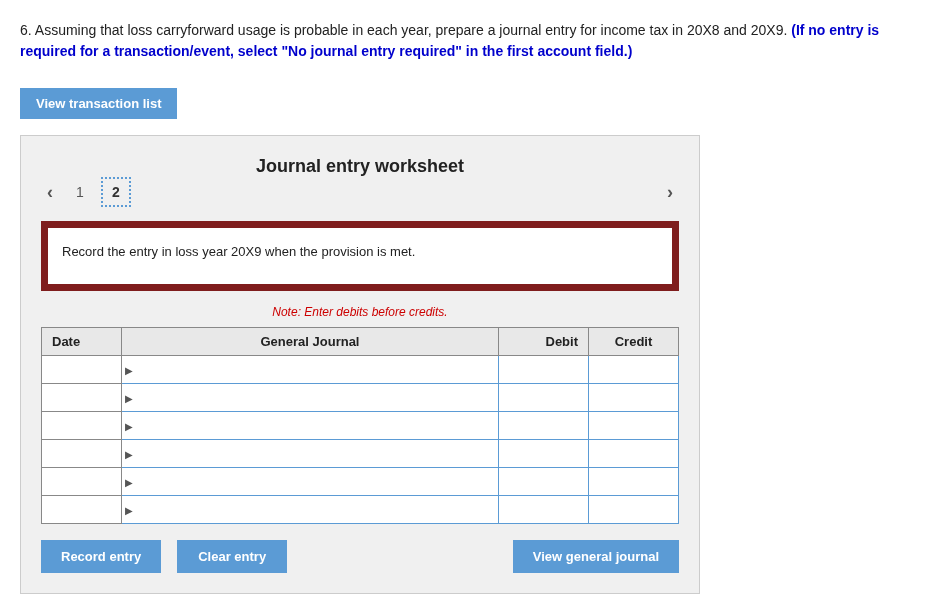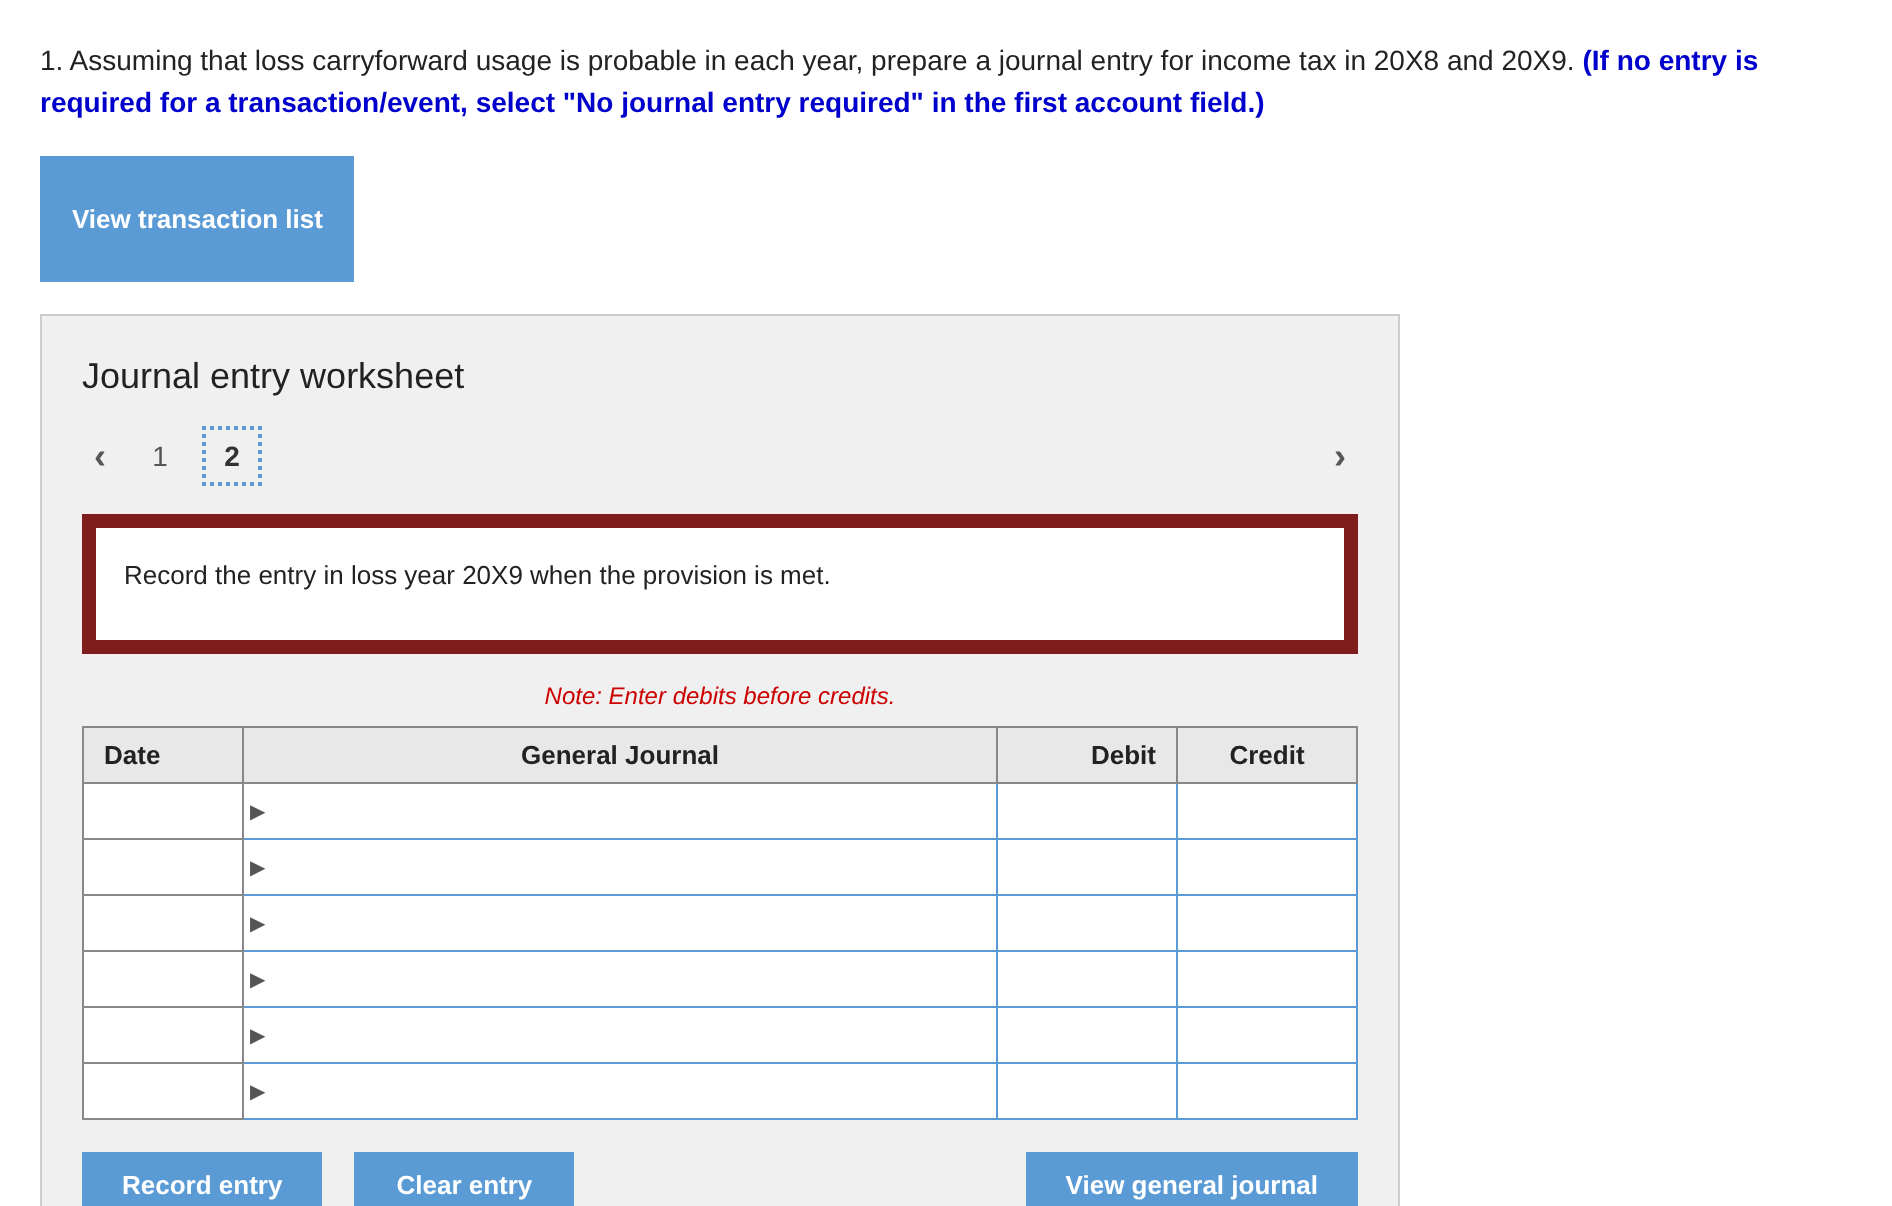--- a/index.html
+++ b/index.html
@@ -18,36 +18,37 @@
       max-width: 860px;
     }
     .question-text .bold-blue {
       font-weight: bold;
       color: #0000cc;
     }
     .view-transaction-btn {
       background: #5b9bd5;
       color: #fff;
       border: none;
-      padding: 24px 16px;
+      padding: 8px 16px;
       font-size: 13px;
       cursor: pointer;
       margin-bottom: 16px;
       font-weight: bold;
+      margin-top: 10px;
     }
     .worksheet-container {
       border: 1px solid #ccc;
       background: #f0f0f0;
       padding: 20px;
       max-width: 680px;
     }
     .worksheet-title {
       font-size: 18px;
-      font-weight: normal;
-      margin-bottom: 14px;
+      font-weight: bold;
+      text-align: center;
     }
     .tab-nav {
       display: flex;
       align-items: center;
       margin-bottom: 14px;
       gap: 6px;
     }
     .tab-arrow {
       font-size: 18px;
       color: #555;
@@ -187,21 +188,21 @@
       cursor: pointer;
       min-width: 150px;
     }
   </style>
 </head>
 <body>
 
 
 
 <p class="question-text">
-  <span>1. Assuming that loss carryforward usage is probable in each year, prepare a journal entry for income tax in 20X8 and 20X9.</span>
+  <span>6. Assuming that loss carryforward usage is probable in each year, prepare a journal entry for income tax in 20X8 and 20X9.</span>
   <span class="bold-blue">(If no entry is required for a transaction/event, select "No journal entry required" in the first account field.)</span>
 </p>
 
 <button class="view-transaction-btn">View transaction list</button>
 
 <div class="worksheet-container">
   <div class="worksheet-title">Journal entry worksheet</div>
 
   <div class="tab-nav">
     <span class="tab-arrow">‹</span>

